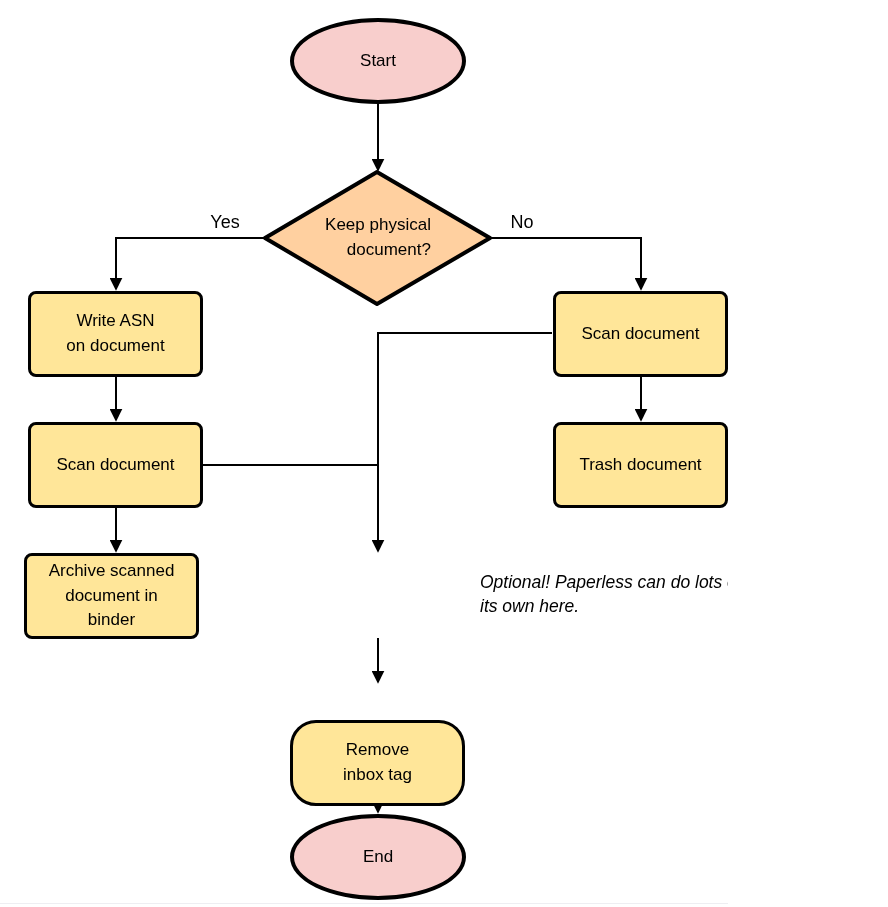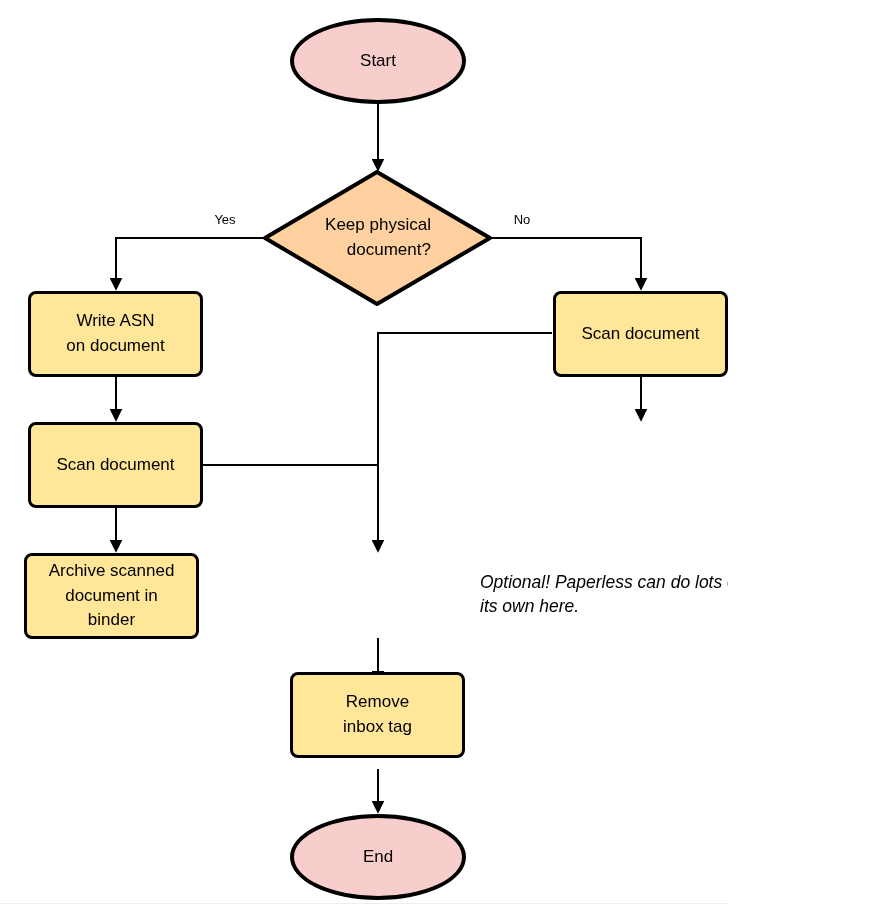--- a/index.html
+++ b/index.html
@@ -39,21 +39,21 @@
     border-radius:8px;
     background:var(--process-fill);
   }
   .diamond-label{
     position:absolute;left:297px;top:208px;width:162px;height:60px;
     display:flex;align-items:center;justify-content:center;
     text-align:right;font-size:17px;line-height:1.45;white-space:pre-line;
   }
   .edge-label{
     position:absolute;width:60px;
-    text-align:center;font-size:13px;
+    text-align:center;font-size:18px;
   }
   .edge-label.yes{left:195px;top:212px;}
   .edge-label.no{left:492px;top:212px;}
   .annotation{
     position:absolute;left:480px;top:571px;width:408px;
     font-style:italic;font-size:17.5px;line-height:1.35;
     white-space:pre-line;
   }
   .page-rule{
     position:absolute;left:0;top:903px;width:888px;height:1px;
@@ -102,32 +102,35 @@
   </div>
 
   <div class="node process" style="left:553px;top:291px;">
     <span>Scan document</span>
   </div>
 
   <div class="node process" style="left:28px;top:422px;">
     <span>Scan document</span>
   </div>
 
+  <div class="node process" style="left:553px;top:422px;">
+    <span>Trash document</span>
+  </div>
 
   <div class="node process" style="left:24px;top:553px;">
     <span>Archive scanned
 document in
 binder</span>
   </div>
 
 
   <div class="annotation">Optional! Paperless can do lots of work on
 its own here.</div>
 
-  <div class="node process" style="left:290px;top:672px;">
+  <div class="node process" style="left:290px;top:720px;border-radius:26px;">
     <span>Remove
 inbox tag</span>
   </div>
 
   <div class="node terminal" style="left:290px;top:814px;">
     <span>End</span>
   </div>
 
   <div class="page-rule"></div>
 </div>

